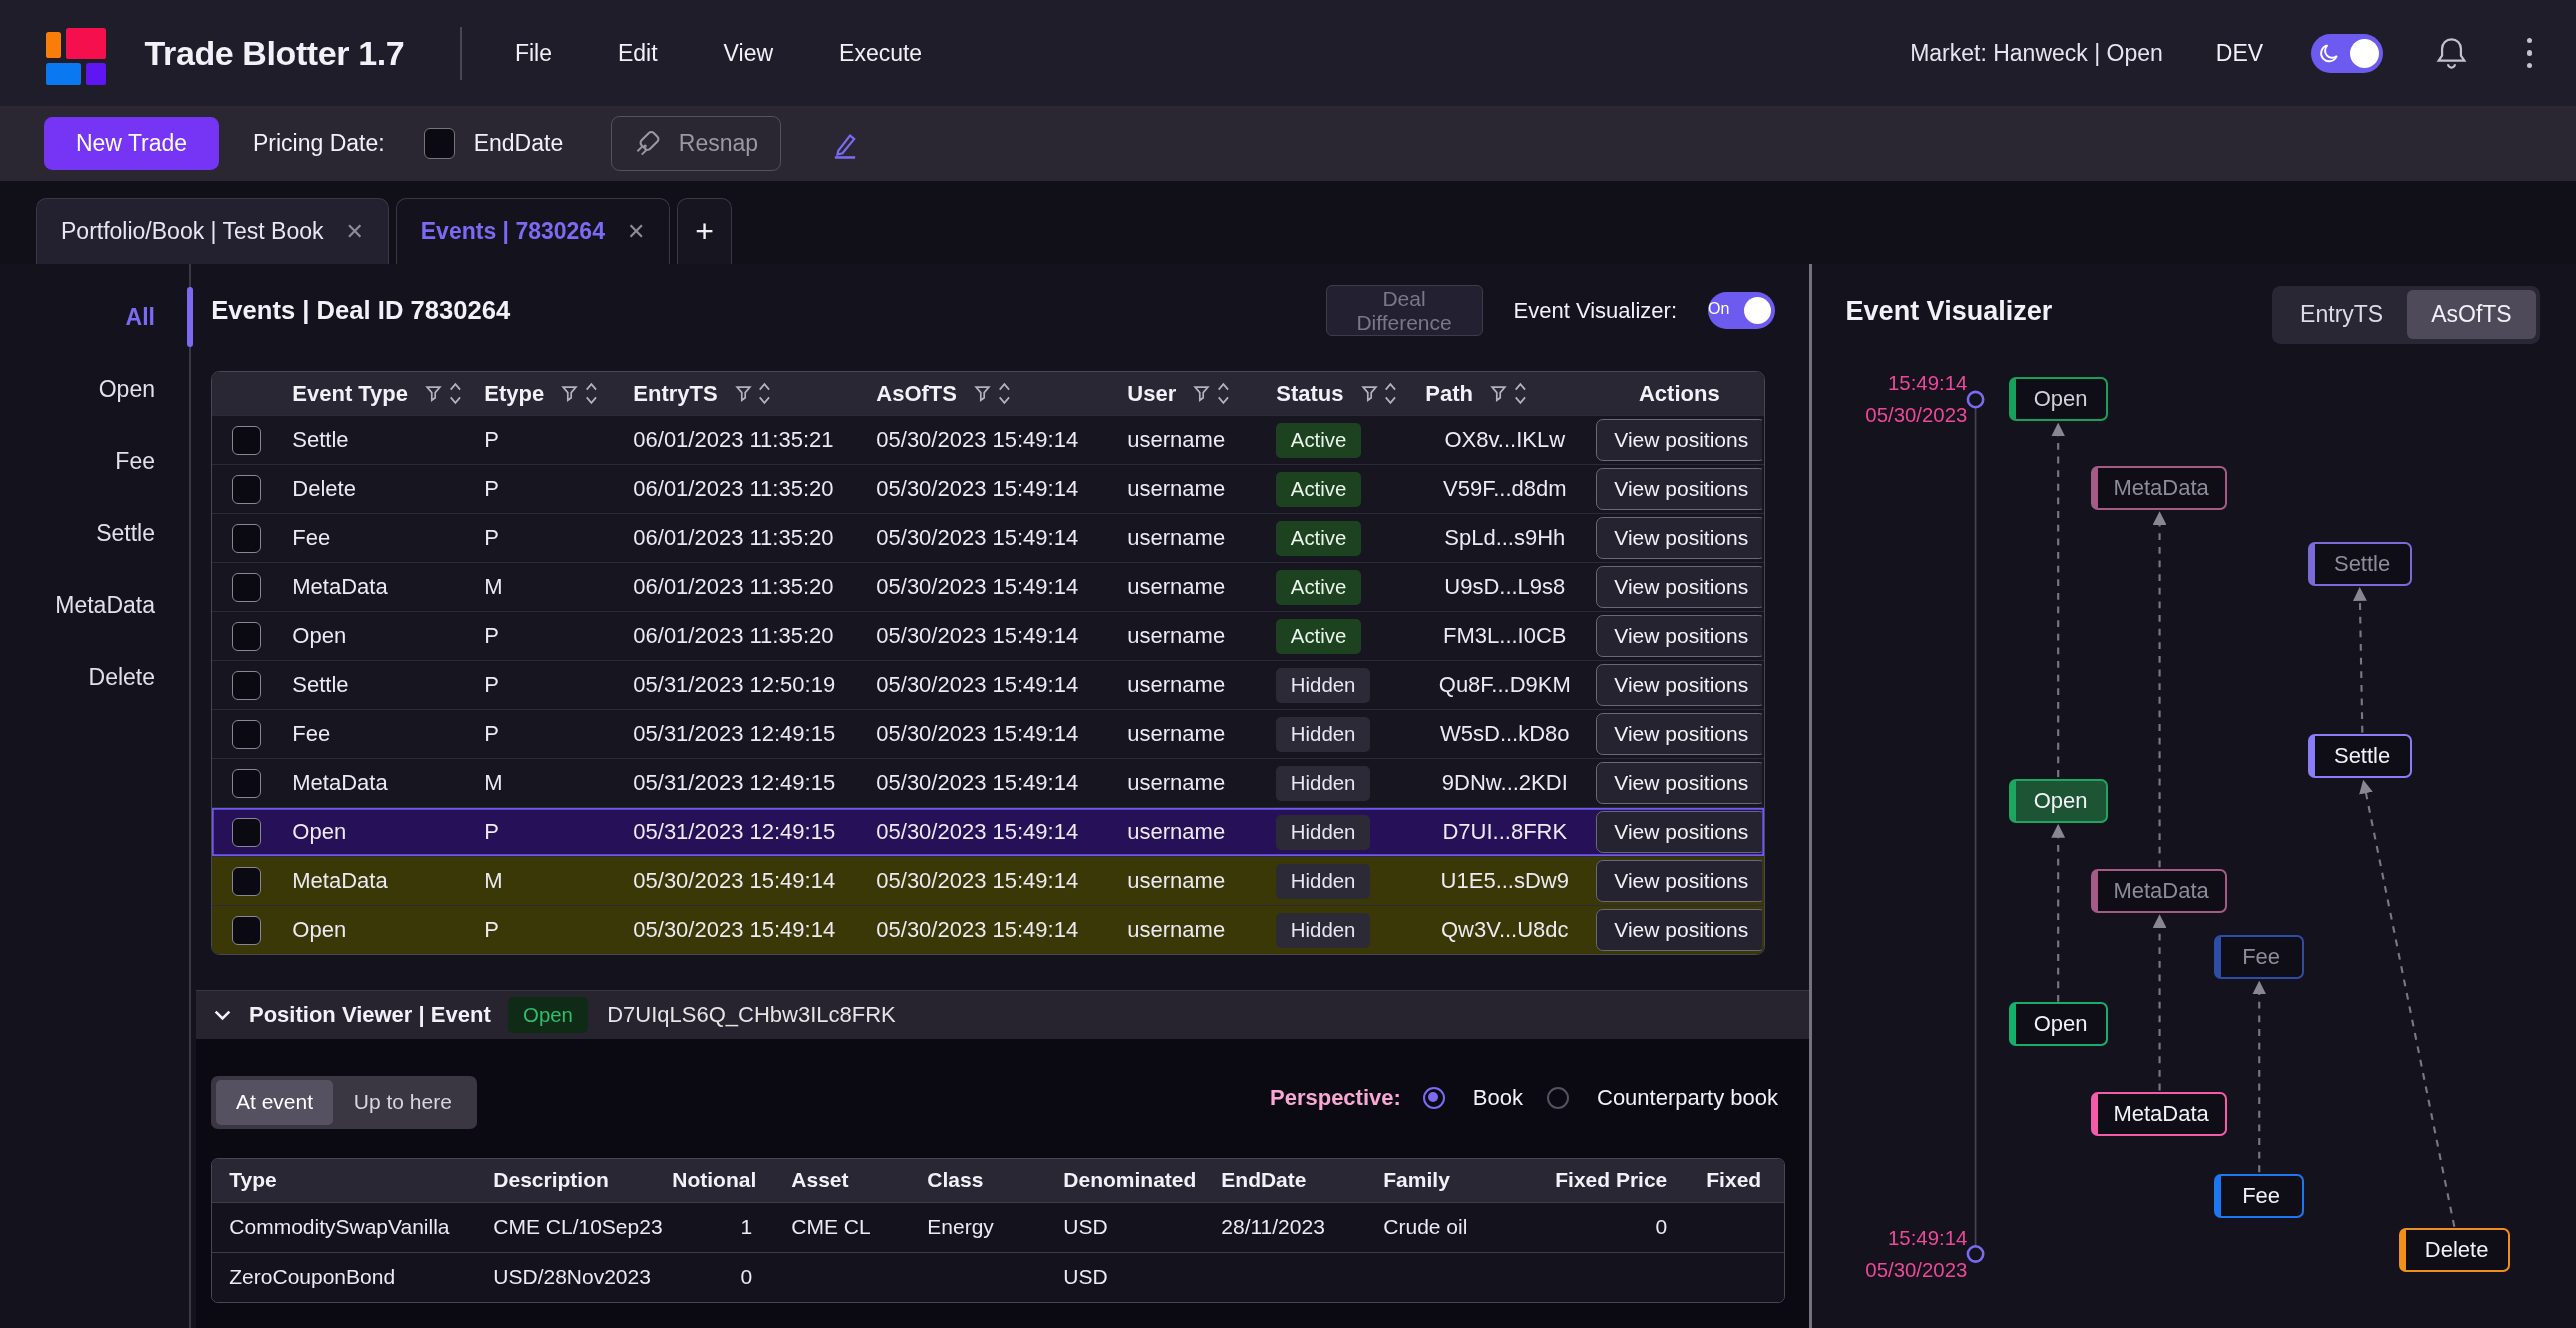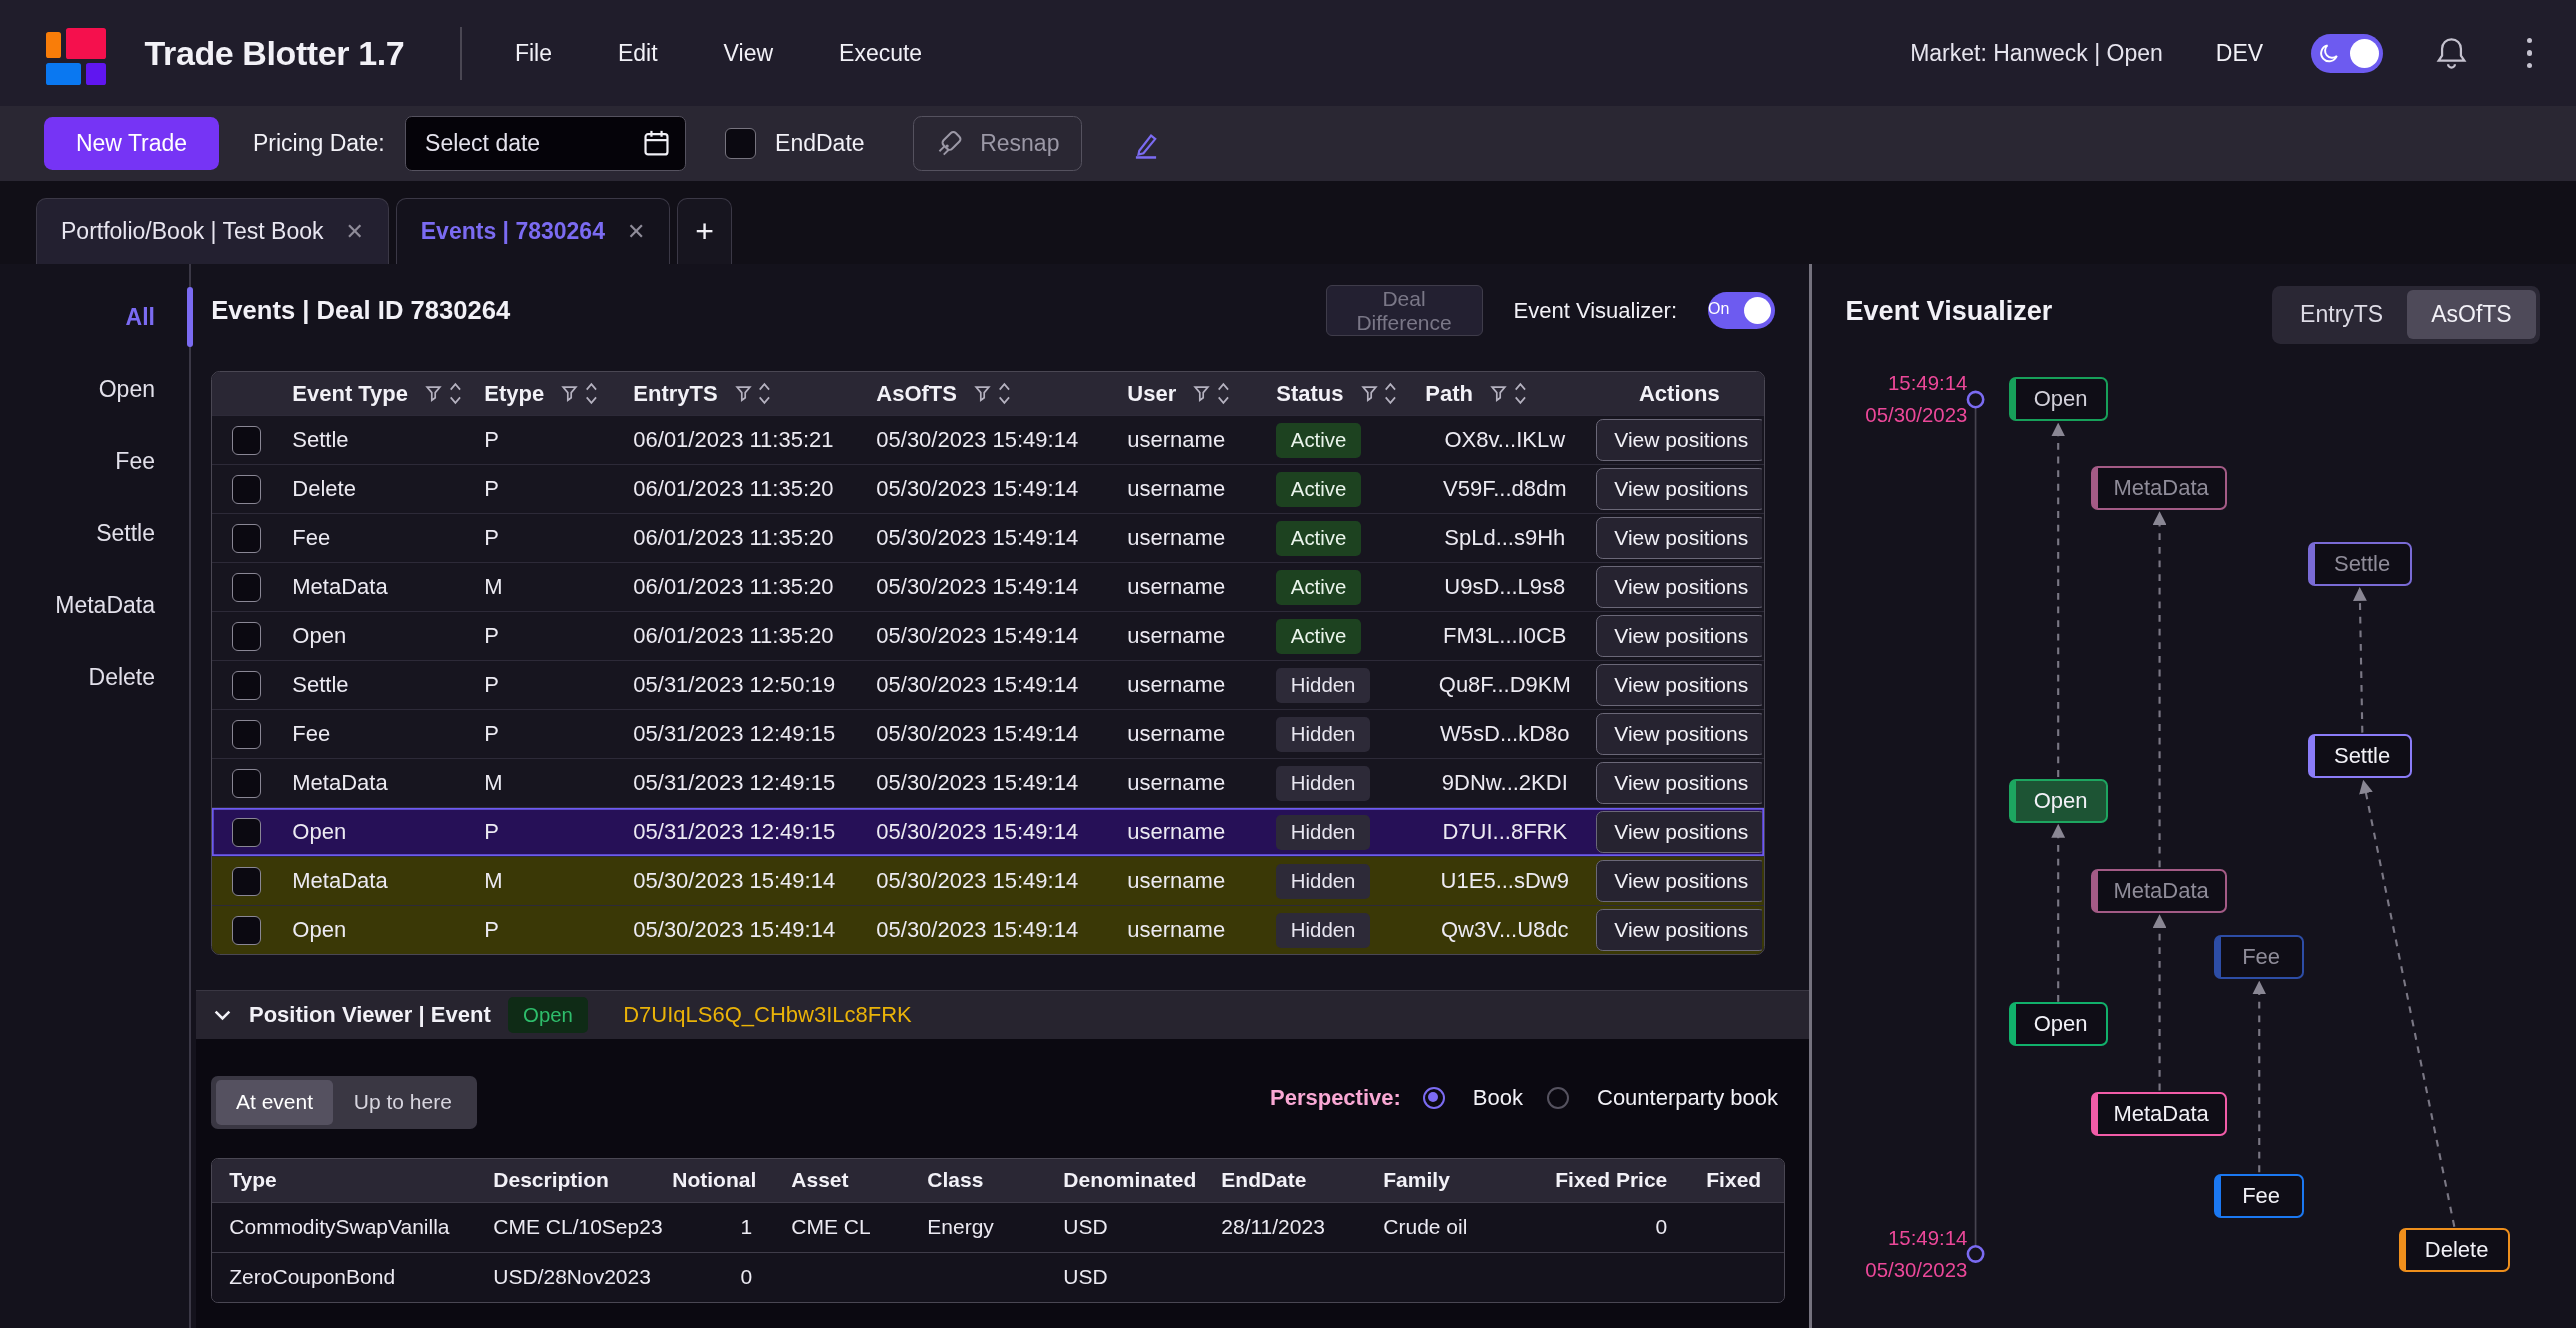--- a/index.html
+++ b/index.html
@@ -80,21 +80,21 @@
   .cbwrap{display:flex;justify-content:center;}
   .rowcb{width:29px;height:29px;border:1.7px solid #8a8795;border-radius:6px;background:#0b0911;box-sizing:border-box;}
   .badge{display:inline-block;padding:6px 14.5px;border-radius:5.1px;font-size:20.4px;}
   .badge.Active{background:#1d4220;color:#eaf4eb;}
   .badge.Hidden{background:#2d2a38;color:#e8e6f0;}
   .btn-viewpos{display:inline-block;border:1.7px solid #6b6878;border-radius:6.8px;background:#262330;color:#f2f1f7;font-size:21px;padding:7.7px 17px;}
 
   .posbar{margin-top:35px;height:49px;background:#27242f;border-top:0.9px solid #3a3743;display:flex;align-items:center;padding-left:17px;box-sizing:border-box;gap:17px;}
   .posbar .pv-title{font-size:22px;font-weight:600;}
   .openbadge{background:#0f2b16;color:#2ebd6b;font-size:20.4px;padding:6.8px 15.3px;border-radius:5.1px;}
-  .pv-id{font-size:22px;color:#eab308;margin-left:18px;}
+  .pv-id{font-size:22px;color:#e5e5e5;margin-left:2px;}
 
   .ep-bottom{flex:1;background:#0b0911;position:relative;}
   .seg{display:inline-flex;background:#3a3743;border-radius:6.8px;padding:4.3px;margin:37px 0 0 15.3px;}
   .seg .s{padding:10.2px 20.4px;font-size:21px;color:#d7d5df;border-radius:5.1px;}
   .seg .s.active{background:#555160;color:#ffffff;}
   .persp{position:absolute;top:43px;right:31px;display:flex;align-items:center;gap:22px;height:31px;}
   .persp-lbl{font-size:22px;color:#f9a8d4;font-weight:600;}
   .radio-item{display:flex;align-items:center;gap:28px;justify-content:flex-end;}
   .radio{width:22px;height:22px;border-radius:50%;border:2.6px solid #55525f;box-sizing:border-box;position:relative;background:#0b0911;}
   .radio.sel{border-color:#7b6bf2;}
@@ -159,29 +159,20 @@
           <i></i>
           <i></i>
           <i></i>
         </div>
     </div>
   </header>
 
   <div class="tbar">
     <button class="btn-newtrade" style="border:none;font-family:inherit;">New Trade</button>
     <span class="lbl pricing-lbl">Pricing Date:</span>
-    <div class="datefield">
-      <span class="ph">Select date</span>
-      <svg width="27" height="29" viewBox="0 0 32 34">
-          <rect x="3" y="6" width="26" height="24" rx="3" fill="none" stroke="#f2f1f7" stroke-width="2.6"></rect>
-          <line x1="10" y1="2" x2="10" y2="9" stroke="#f2f1f7" stroke-width="2.6"></line>
-          <line x1="22" y1="2" x2="22" y2="9" stroke="#f2f1f7" stroke-width="2.6"></line>
-          <line x1="3" y1="13" x2="29" y2="13" stroke="#f2f1f7" stroke-width="2.6"></line>
-        </svg>
-    </div>
     <div class="chk"></div>
     <span class="lbl intraday-lbl">EndDate</span>
     <button class="btn-resnap" style="font-family:inherit;">
       <svg width="31" height="31" viewBox="0 0 36 36">
           <g transform="rotate(45 18 15)">
             <rect x="11" y="5" width="14" height="20" rx="4" fill="none" stroke="#9b98a6" stroke-width="2.4"></rect>
           </g>
           <circle cx="13" cy="21" r="1.8" fill="#9b98a6"></circle>
           <line x1="4" y1="27" x2="10" y2="21" stroke="#9b98a6" stroke-width="2.2"></line>
           <line x1="9" y1="31" x2="15" y2="25" stroke="#9b98a6" stroke-width="2.2"></line>

